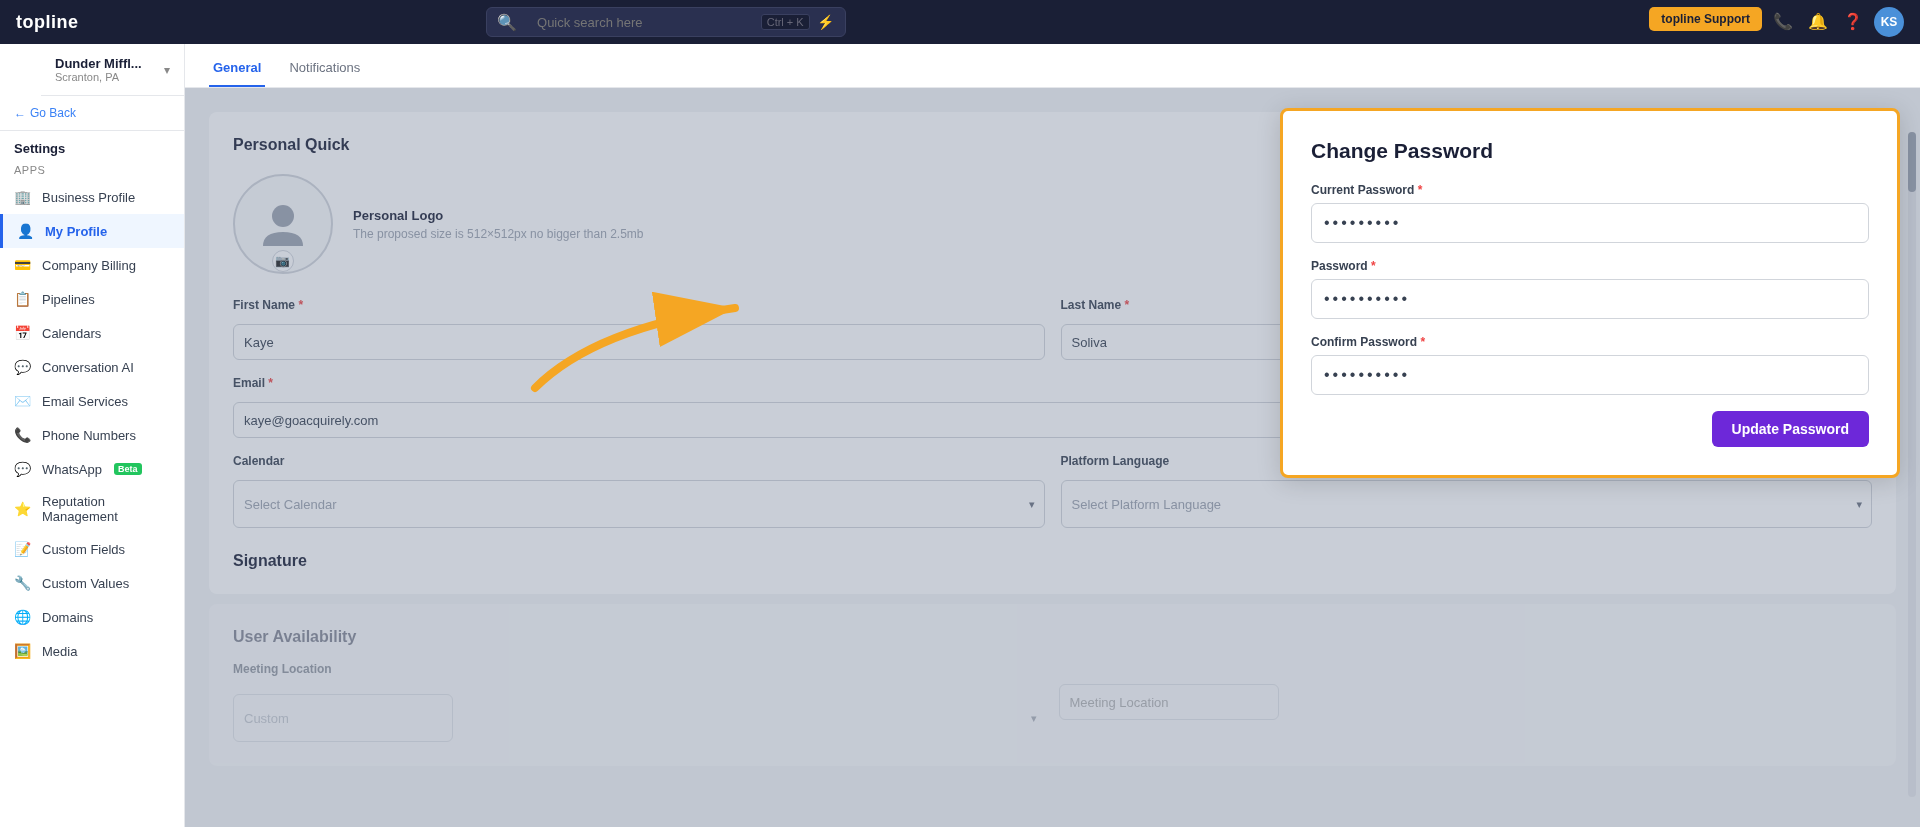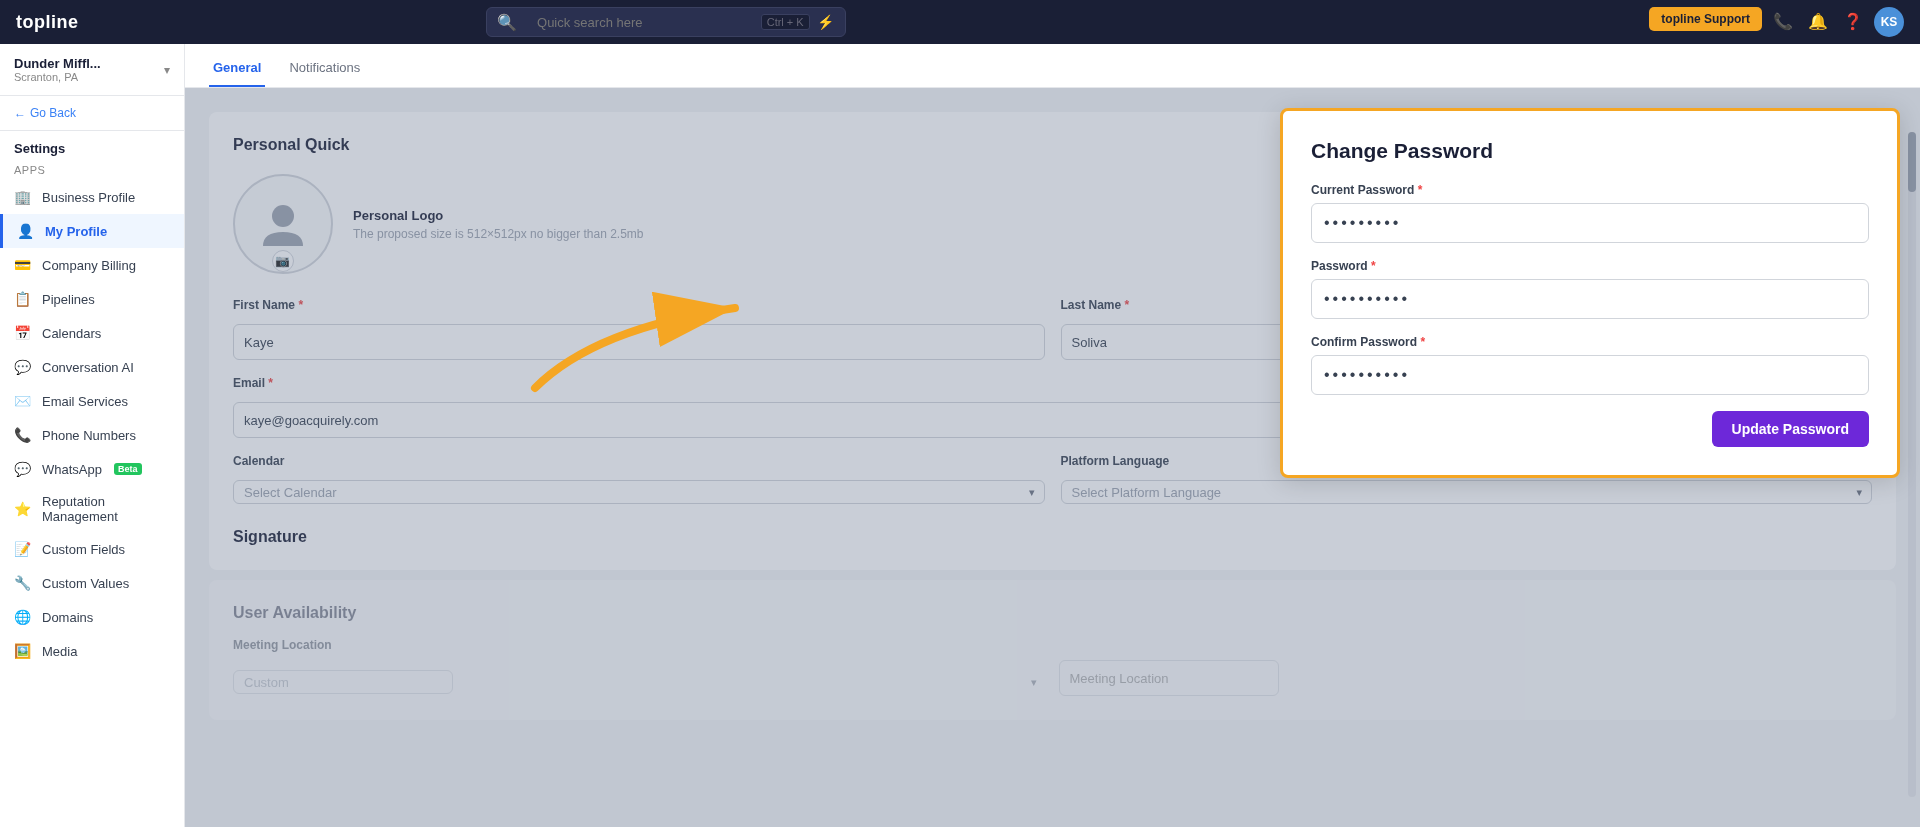--- a/index.html
+++ b/index.html
@@ -107,20 +107,21 @@
       flex-direction: column;
       flex-shrink: 0;
       overflow-y: auto;
     }
     .sidebar-company {
       padding: 12px 14px;
       display: flex;
       align-items: center;
       justify-content: space-between;
       border-bottom: 1px solid #e5e7eb;
+      margin-left: 41px;
     }
     .company-name {
       font-size: 13px;
       font-weight: 600;
       color: #1a1f36;
     }
     .company-sub {
       font-size: 11px;
       color: #888;
     }
@@ -322,21 +323,21 @@
       height: 36px;
       border: 1px solid #d1d5db;
       border-radius: 6px;
       padding: 0 10px;
       font-size: 13px;
       color: #374151;
       background: #fff;
       outline: none;
     }
     .form-select {
-      height: 24px;
+      height: 48px;
       border: 1px solid #d1d5db;
       border-radius: 6px;
       padding: 0 10px;
       font-size: 13px;
       color: #9ca3af;
       background: #fff;
       outline: none;
       width: 100%;
       appearance: none;
     }

